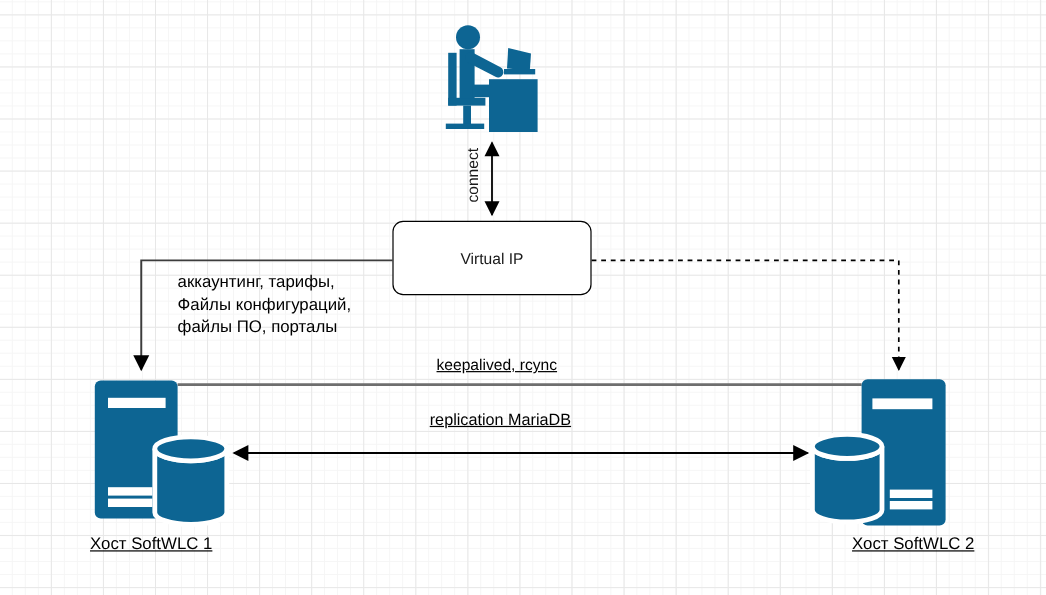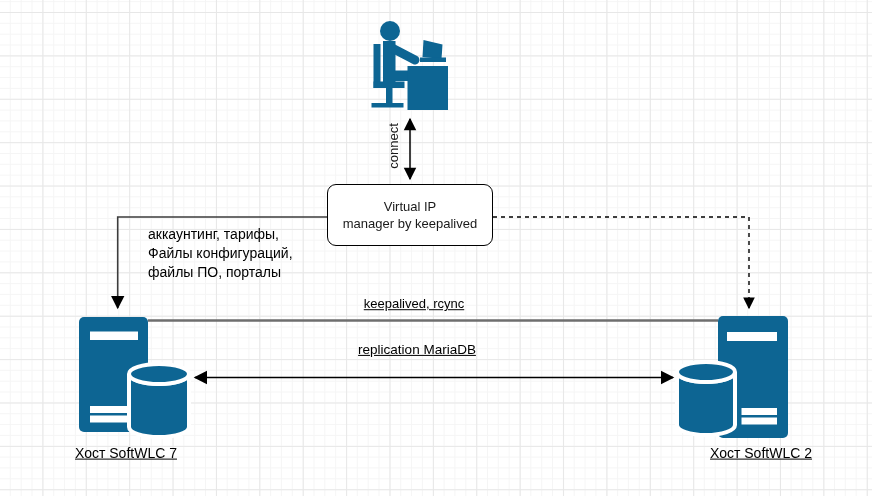--- a/index.html
+++ b/index.html
@@ -122,30 +122,29 @@
       <rect x="741.5" y="417.5" width="35.5" height="7" fill="#ffffff"></rect>
       <path d="M677,372 v53 a29,10 0 0 0 58,0 v-53 a29,10 0 0 1 -58,0 z" stroke="#ffffff" stroke-width="4"></path>
       <ellipse cx="706" cy="372" rx="29" ry="10" stroke="#ffffff" stroke-width="4"></ellipse>
     </g>
   </svg>
 
   <div class="lbl connect-lbl">connect</div>
 
   <div class="vip-box">
     <div>Virtual IP</div>
-    <div>manager by keepalived</div>
   </div>
 
   <div class="lbl files-lbl">
     <div>аккаунтинг, тарифы,</div>
     <div>Файлы конфигураций,</div>
     <div>файлы ПО, порталы</div>
   </div>
 
   <div class="lbl centered edge-lbl-keepalived">keepalived, rcync</div>
 
   <div class="lbl centered edge-lbl-replication">replication MariaDB</div>
 
-  <div class="lbl centered host-lbl host1-lbl">Хост SoftWLC 7</div>
+  <div class="lbl centered host-lbl host1-lbl">Хост SoftWLC 1</div>
 
   <div class="lbl centered host-lbl host2-lbl">Хост SoftWLC 2</div>
 
 </div>
 
 </body></html>

